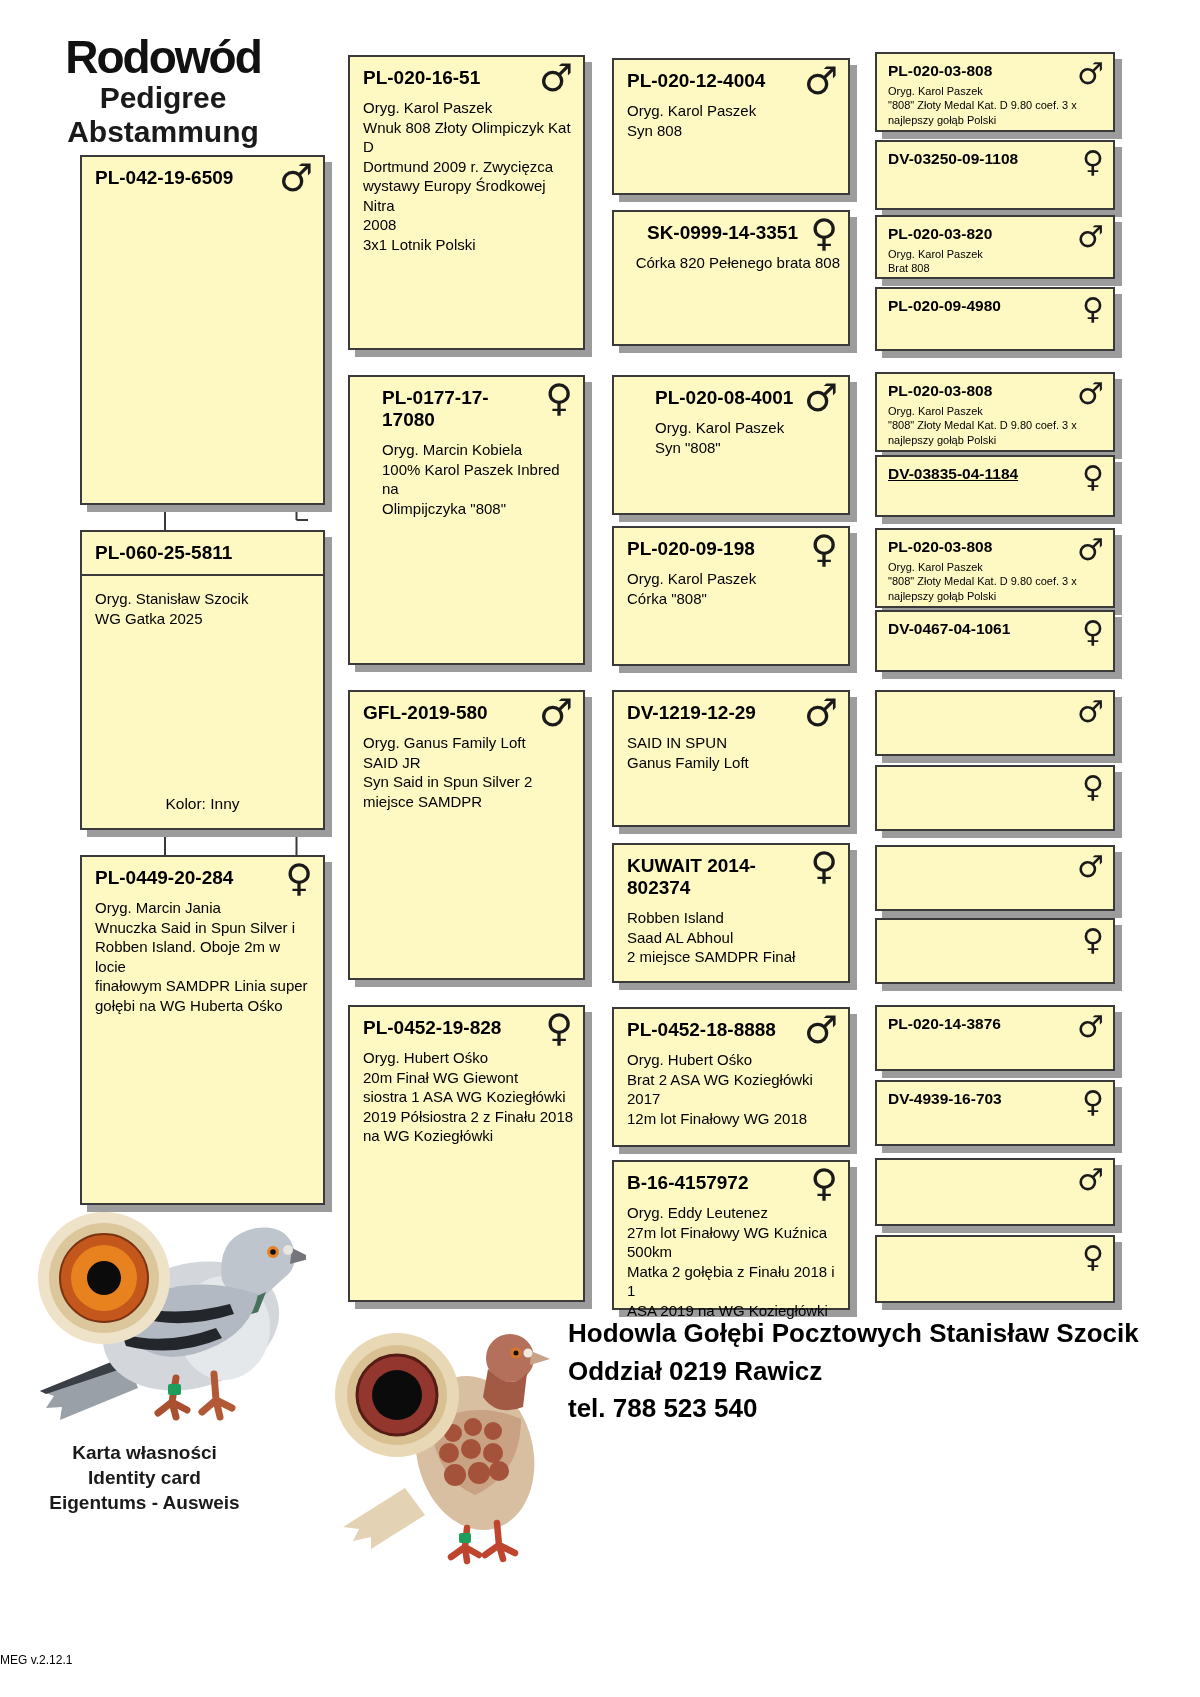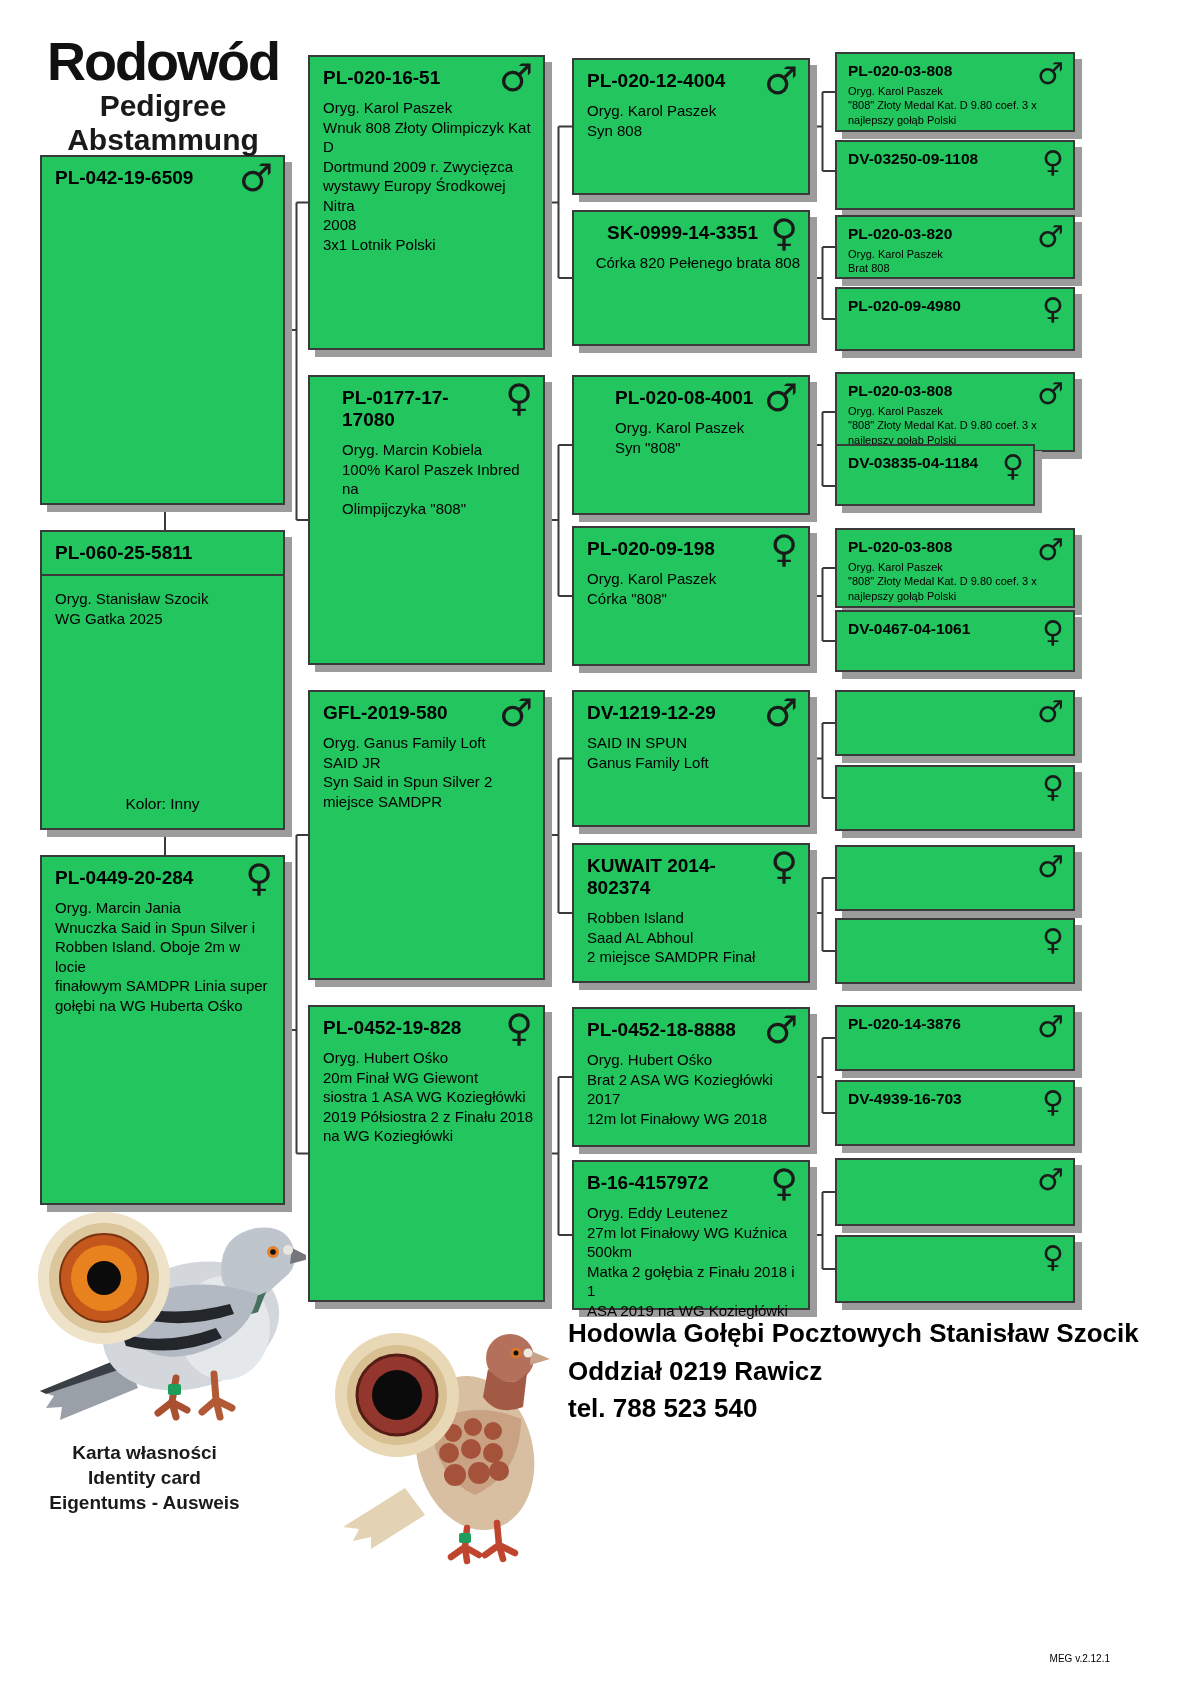--- a/index.html
+++ b/index.html
@@ -1,50 +1,50 @@
 <!DOCTYPE html>
 <html><head>
 <meta charset="utf-8">
 <style>
   html,body{margin:0;padding:0;background:#e8e8e8;}
   .page{position:relative;width:1200px;height:1697px;background:#ffffff;margin:0 auto;
         font-family:"Liberation Sans","DejaVu Sans",sans-serif;color:#000;overflow:hidden;}
 
   
   .brand{position:absolute;left:38px;top:34px;width:250px;text-align:center;z-index:3;}
-  .brand-title{font-size:54px;font-weight:800;letter-spacing:-2px;line-height:1.02;color:#111;}
+  .brand-title{font-size:46px;font-weight:800;letter-spacing:-2px;line-height:1.02;color:#111;}
   .brand-sub{font-size:30px;font-weight:700;line-height:1.12;color:#1a1a1a;}
 
   
   #connectors{position:absolute;left:0;top:0;z-index:1;pointer-events:none;}
 
   
-  .pbox{position:absolute;background:#22c55e;border:2px solid #3a3a3a;box-shadow:7px 7px 0 #9c9c9c;
-        box-sizing:border-box;padding:10px 8px 10px 13px;z-index:2;}
+  .pbox{position:absolute;background:#fef9c3;border:2px solid #3a3a3a;box-shadow:7px 7px 0 #9c9c9c;
+        box-sizing:border-box;padding:10px 8px 10px 13px;z-index:2;margin-left:40px;}
   .phead{padding-right:42px;}
   .ring{font-weight:700;font-size:19px;}
   .sex{position:absolute;top:2px;right:10px;font-size:38px;line-height:1;
        font-family:"DejaVu Sans",sans-serif;color:#1a1a1a;}
   .pbody{margin-top:9px;font-size:15px;line-height:1.3;white-space:pre-line;}
 
   .small{padding:8px 6px 8px 11px;}
   .small .ring{font-size:15.5px;}
   .small .pbody{margin-top:4px;font-size:11px;line-height:1.3;}
   .small .sex{font-size:30px;top:5px;right:9px;}
 
   .subject{padding:0;}
   .subject .phead{padding:10px 13px;border-bottom:2px solid #3a3a3a;}
   .subject .pbody{padding:0 13px;margin-top:13px;}
   .kolor{position:absolute;left:0;right:0;bottom:15px;text-align:center;font-size:15.5px;}
 
   
   .owner{position:absolute;left:568px;top:1315px;z-index:3;font-weight:700;font-size:26px;line-height:1.45;color:#000;}
   .identity{position:absolute;left:22px;top:1440px;width:245px;text-align:center;z-index:3;
             font-weight:700;font-size:19px;line-height:1.32;color:#1a1a1a;}
-  .version{position:absolute;left:0;top:1653px;width:1110px;text-align:right;font-size:10px;z-index:3;}
+  .version{position:absolute;left:0;top:1653px;width:1110px;text-align:left;font-size:12px;z-index:3;}
 
   .photo{position:absolute;z-index:3;}
 </style>
 </head>
 <body>
 
 <div class="page" id="chart">
 
   <div class="brand">
     <div class="brand-title">Rodowód</div>
@@ -257,21 +257,21 @@
       <div class="phead"><span class="ring">PL-020-09-4980</span></div>
       <span class="sex">♀</span>
     </div>
     <div class="pbox small" style="left: 835px; top: 372px; width: 240px; height: 80px;">
       <div class="phead"><span class="ring">PL-020-03-808</span></div>
       <span class="sex">♂</span>
       <div class="pbody">Oryg. Karol Paszek
 "808" Złoty Medal Kat. D 9.80 coef. 3 x
 najlepszy gołąb Polski</div>
     </div>
-    <div class="pbox small" style="left: 835px; top: 444px; width: 200px; height: 62px;">
+    <div class="pbox small" style="left: 835px; top: 455px; width: 240px; height: 62px; text-decoration: underline;">
       <div class="phead"><span class="ring">DV-03835-04-1184</span></div>
       <span class="sex">♀</span>
     </div>
     <div class="pbox small" style="left: 835px; top: 528px; width: 240px; height: 80px;">
       <div class="phead"><span class="ring">PL-020-03-808</span></div>
       <span class="sex">♂</span>
       <div class="pbody">Oryg. Karol Paszek
 "808" Złoty Medal Kat. D 9.80 coef. 3 x
 najlepszy gołąb Polski</div>
     </div>

